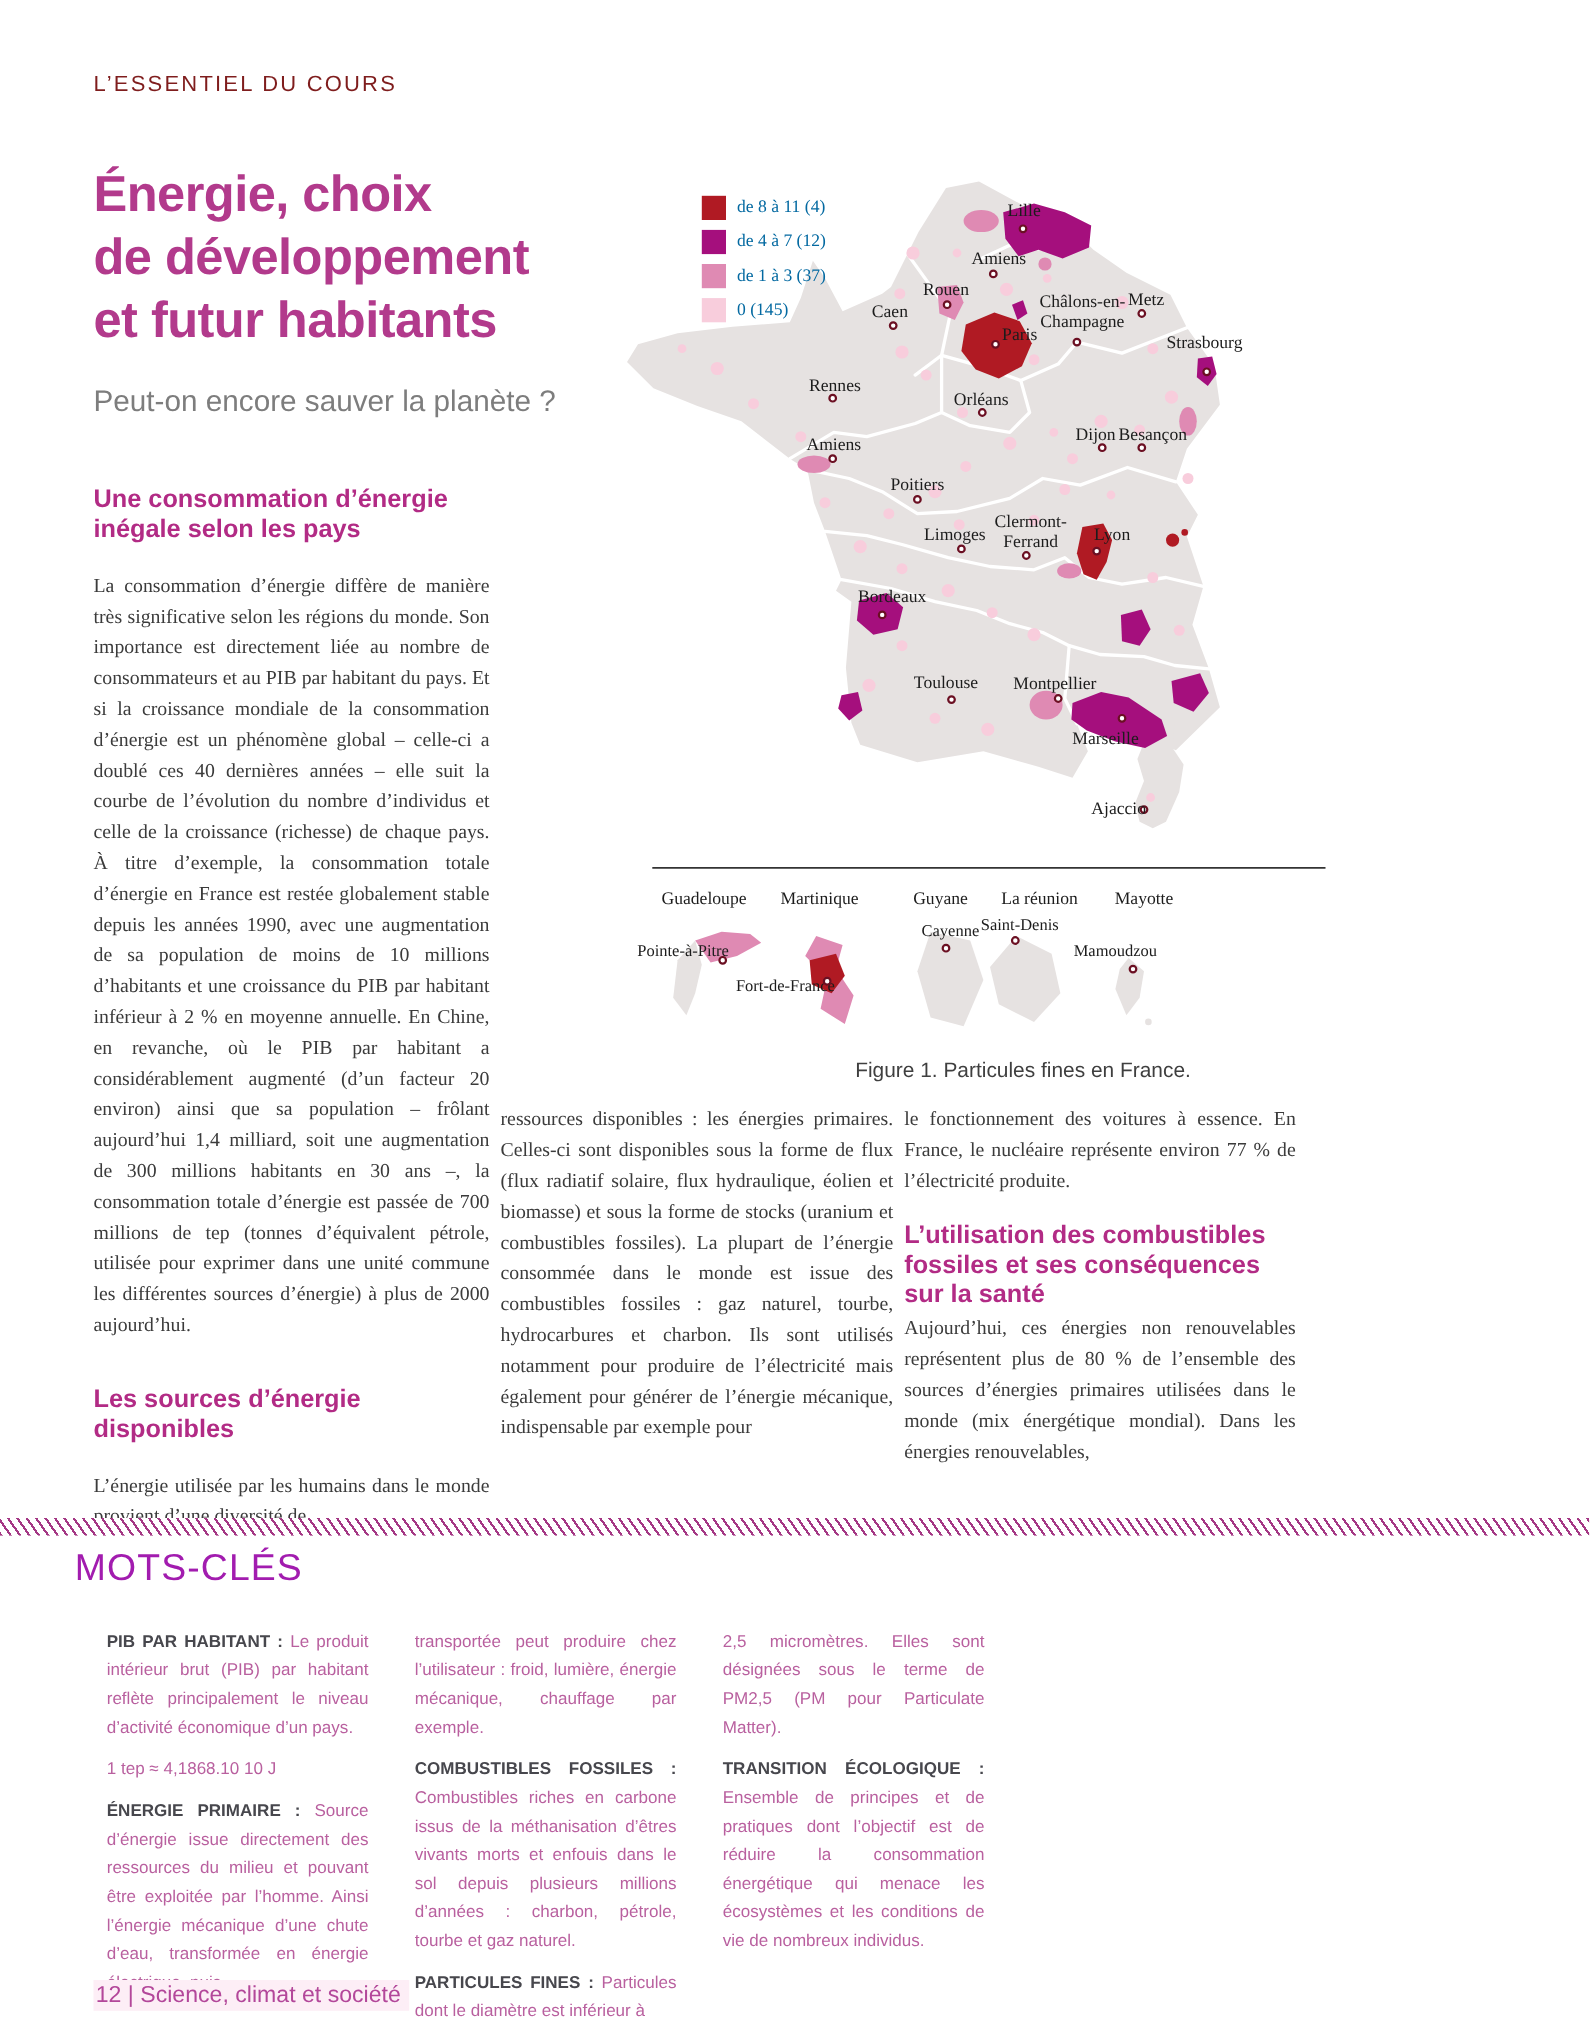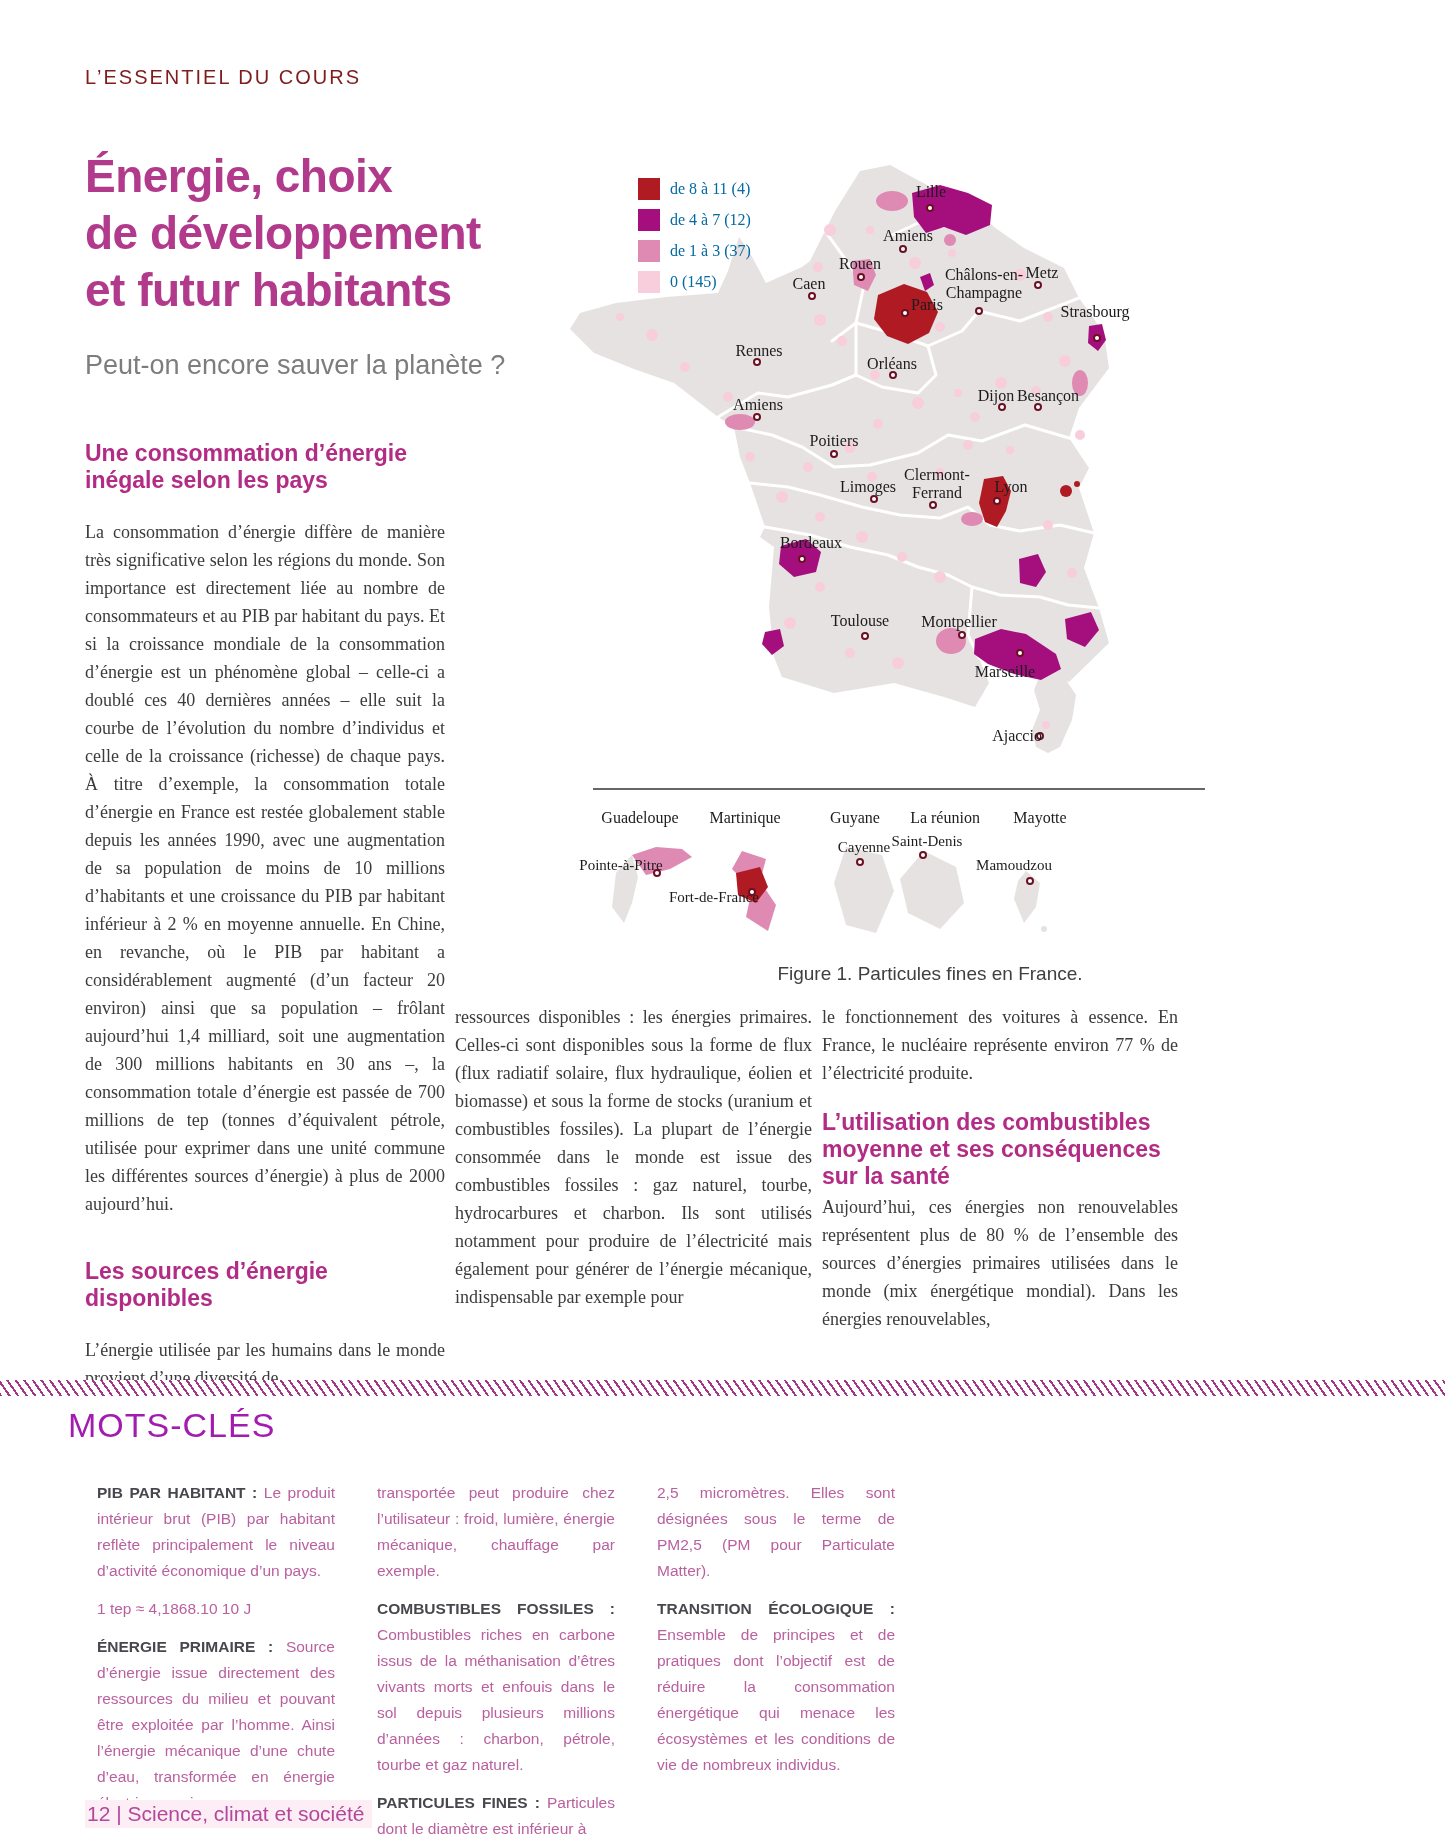--- a/index.html
+++ b/index.html
@@ -73,21 +73,21 @@
     <p class="sec-head sec-head2">Les sources d’énergie disponibles</p>
     <p class="para2">L’énergie utilisée par les humains dans le monde provient d’une diversité de</p>
   </div>
 
   <div class="col col-mid">
     <p>ressources disponibles : les énergies primaires. Celles-ci sont disponibles sous la forme de flux (flux radiatif solaire, flux hydraulique, éolien et biomasse) et sous la forme de stocks (uranium et combustibles fossiles). La plupart de l’énergie consommée dans le monde est issue des combustibles fossiles : gaz naturel, tourbe, hydrocarbures et charbon. Ils sont utilisés notamment pour produire de l’électricité mais également pour générer de l’énergie mécanique, indispensable par exemple pour</p>
   </div>
 
   <div class="col col-right">
     <p>le fonctionnement des voitures à essence. En France, le nucléaire représente environ 77 % de l’électricité produite.</p>
-    <p class="sec-head sec-head3">L’utilisation des combustibles moyenne et ses conséquences sur la santé</p>
+    <p class="sec-head sec-head3">L’utilisation des combustibles fossiles et ses conséquences sur la santé</p>
     <p class="para5">Aujourd’hui, ces énergies non renouvelables représentent plus de 80 % de l’ensemble des sources d’énergies primaires utilisées dans le monde (mix énergétique mondial). Dans les énergies renouvelables,</p>
   </div>
 
   <div class="map-fig">
 
     <svg width="695" height="860" viewBox="0 0 695 860">
 
       <g>
         <path fill="#e6e2e1" d="M370 30 L340 36 L315 76 L305 96 L290 126 L282 132 L246 148 L230 118 L219 102 L208 136 L198 158 L146 162 L96 168 L60 178 L50 194 L74 218 L114 234 L154 248 L198 282 L214 292 L220 322 L230 348 L245 392 L240 402 L254 412 L249 472 L254 522 L262 542 L314 558 L374 548 L424 562 L455 572 L469 548 L459 523 L474 513 L504 527 L524 537 L549 547 L589 508 L579 473 L564 433 L574 398 L559 353 L569 333 L549 303 L559 273 L589 233 L584 198 L559 163 L544 133 L504 113 L474 92 L444 62 L418 56 Z"></path>
 

